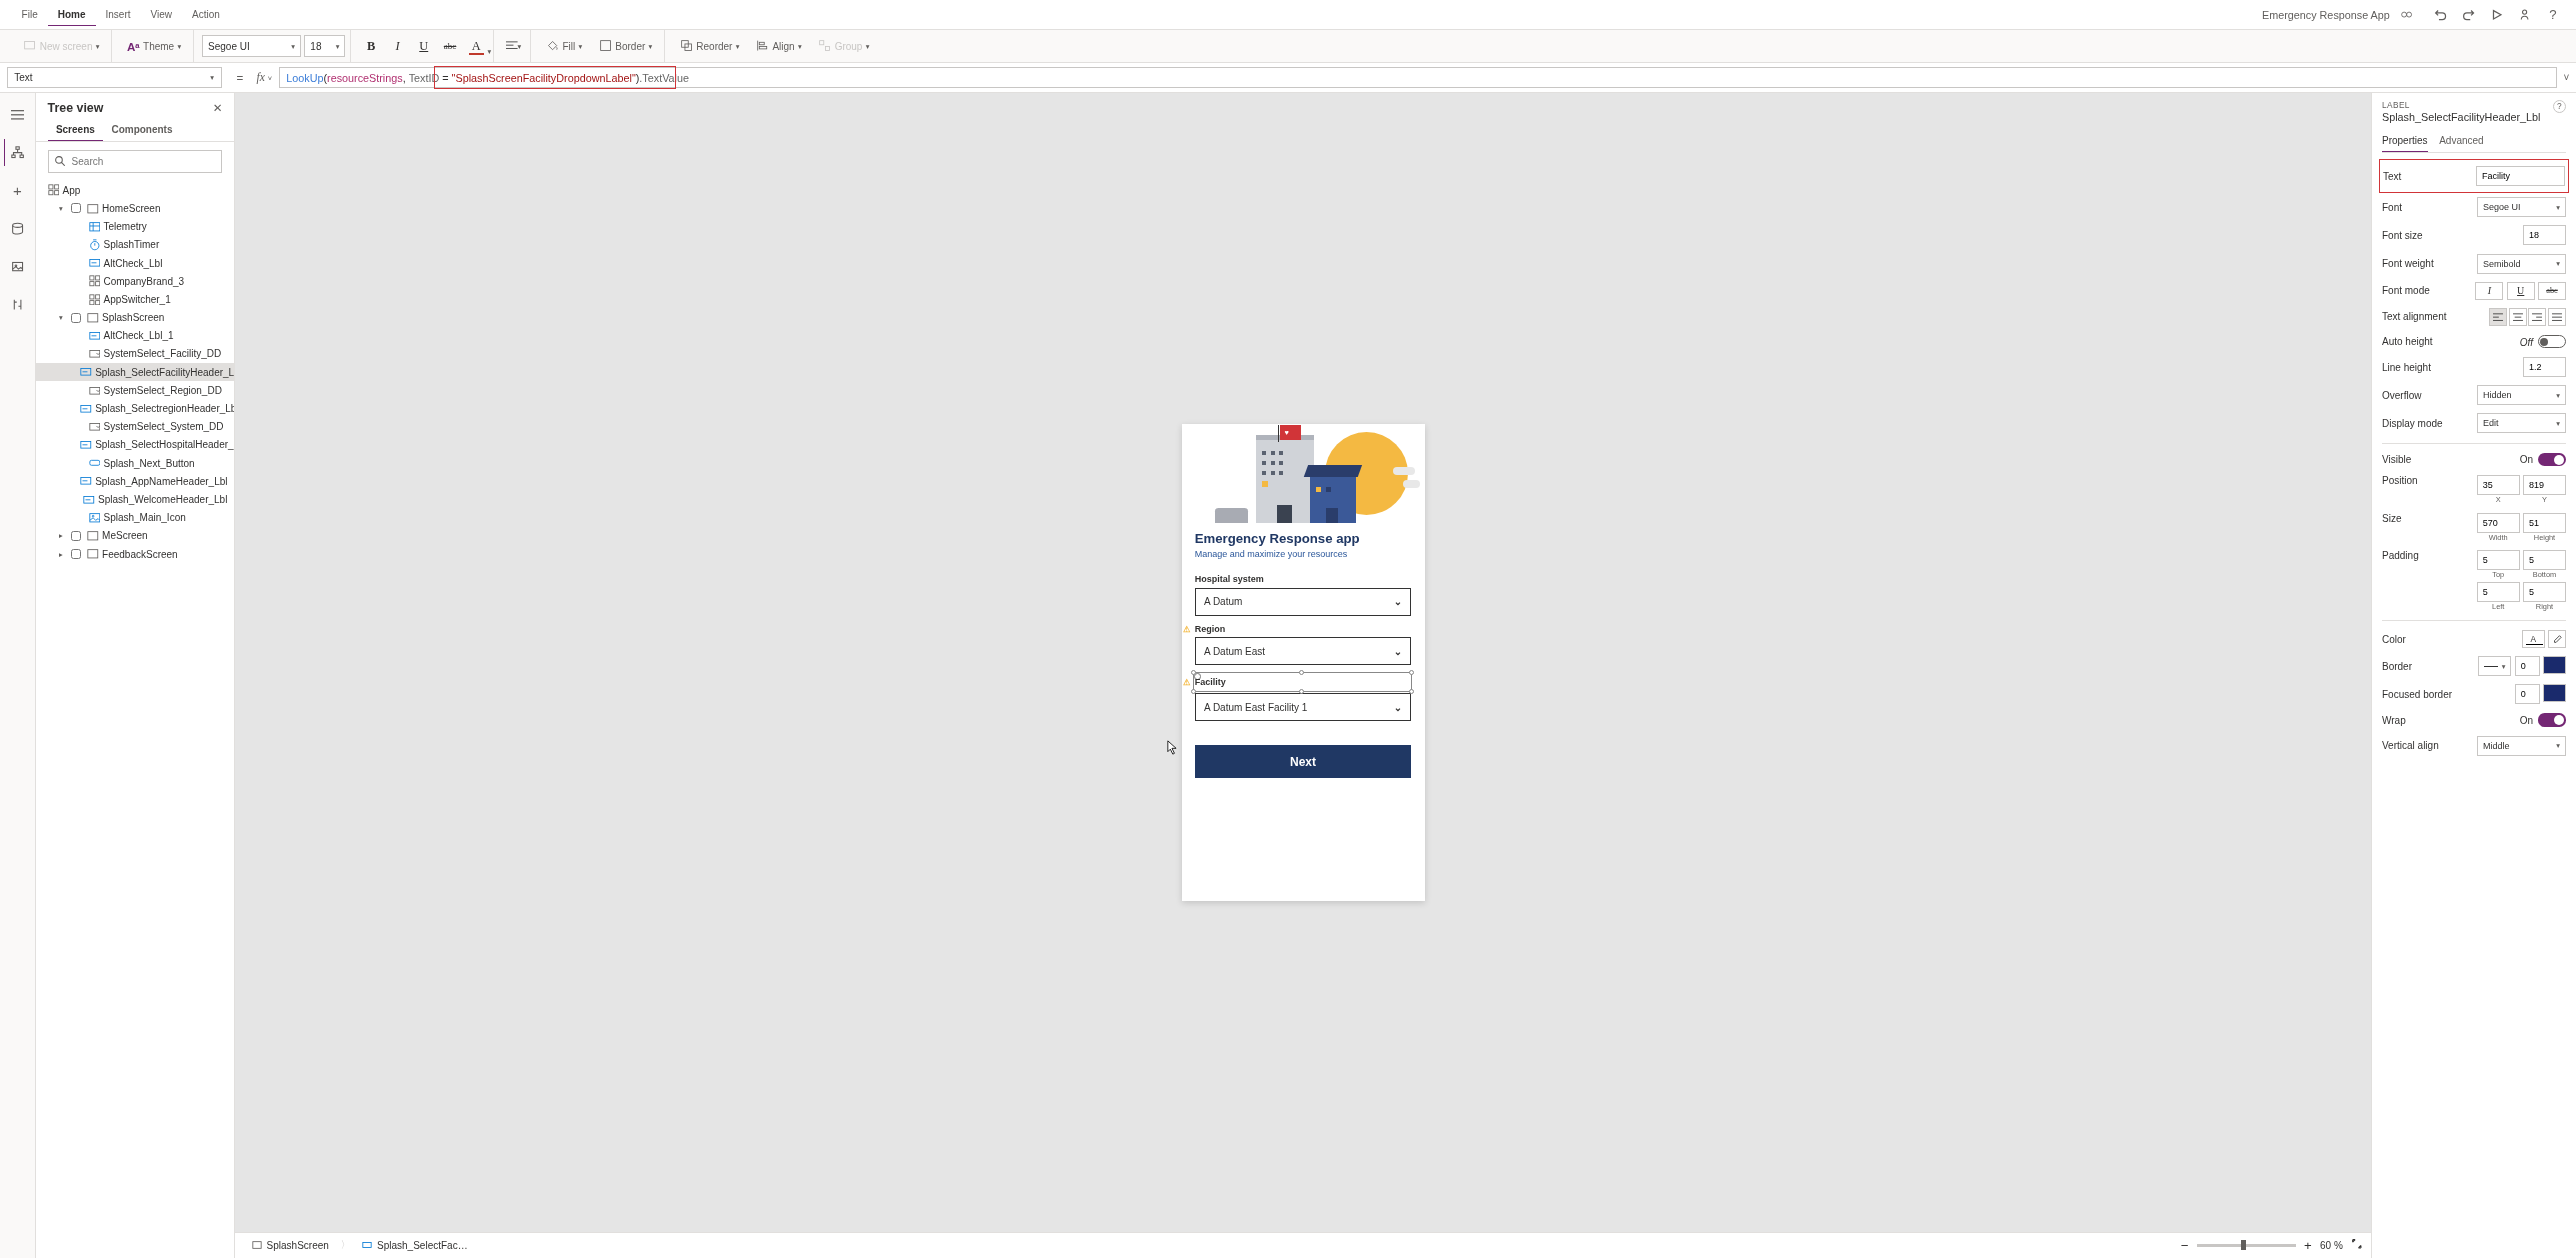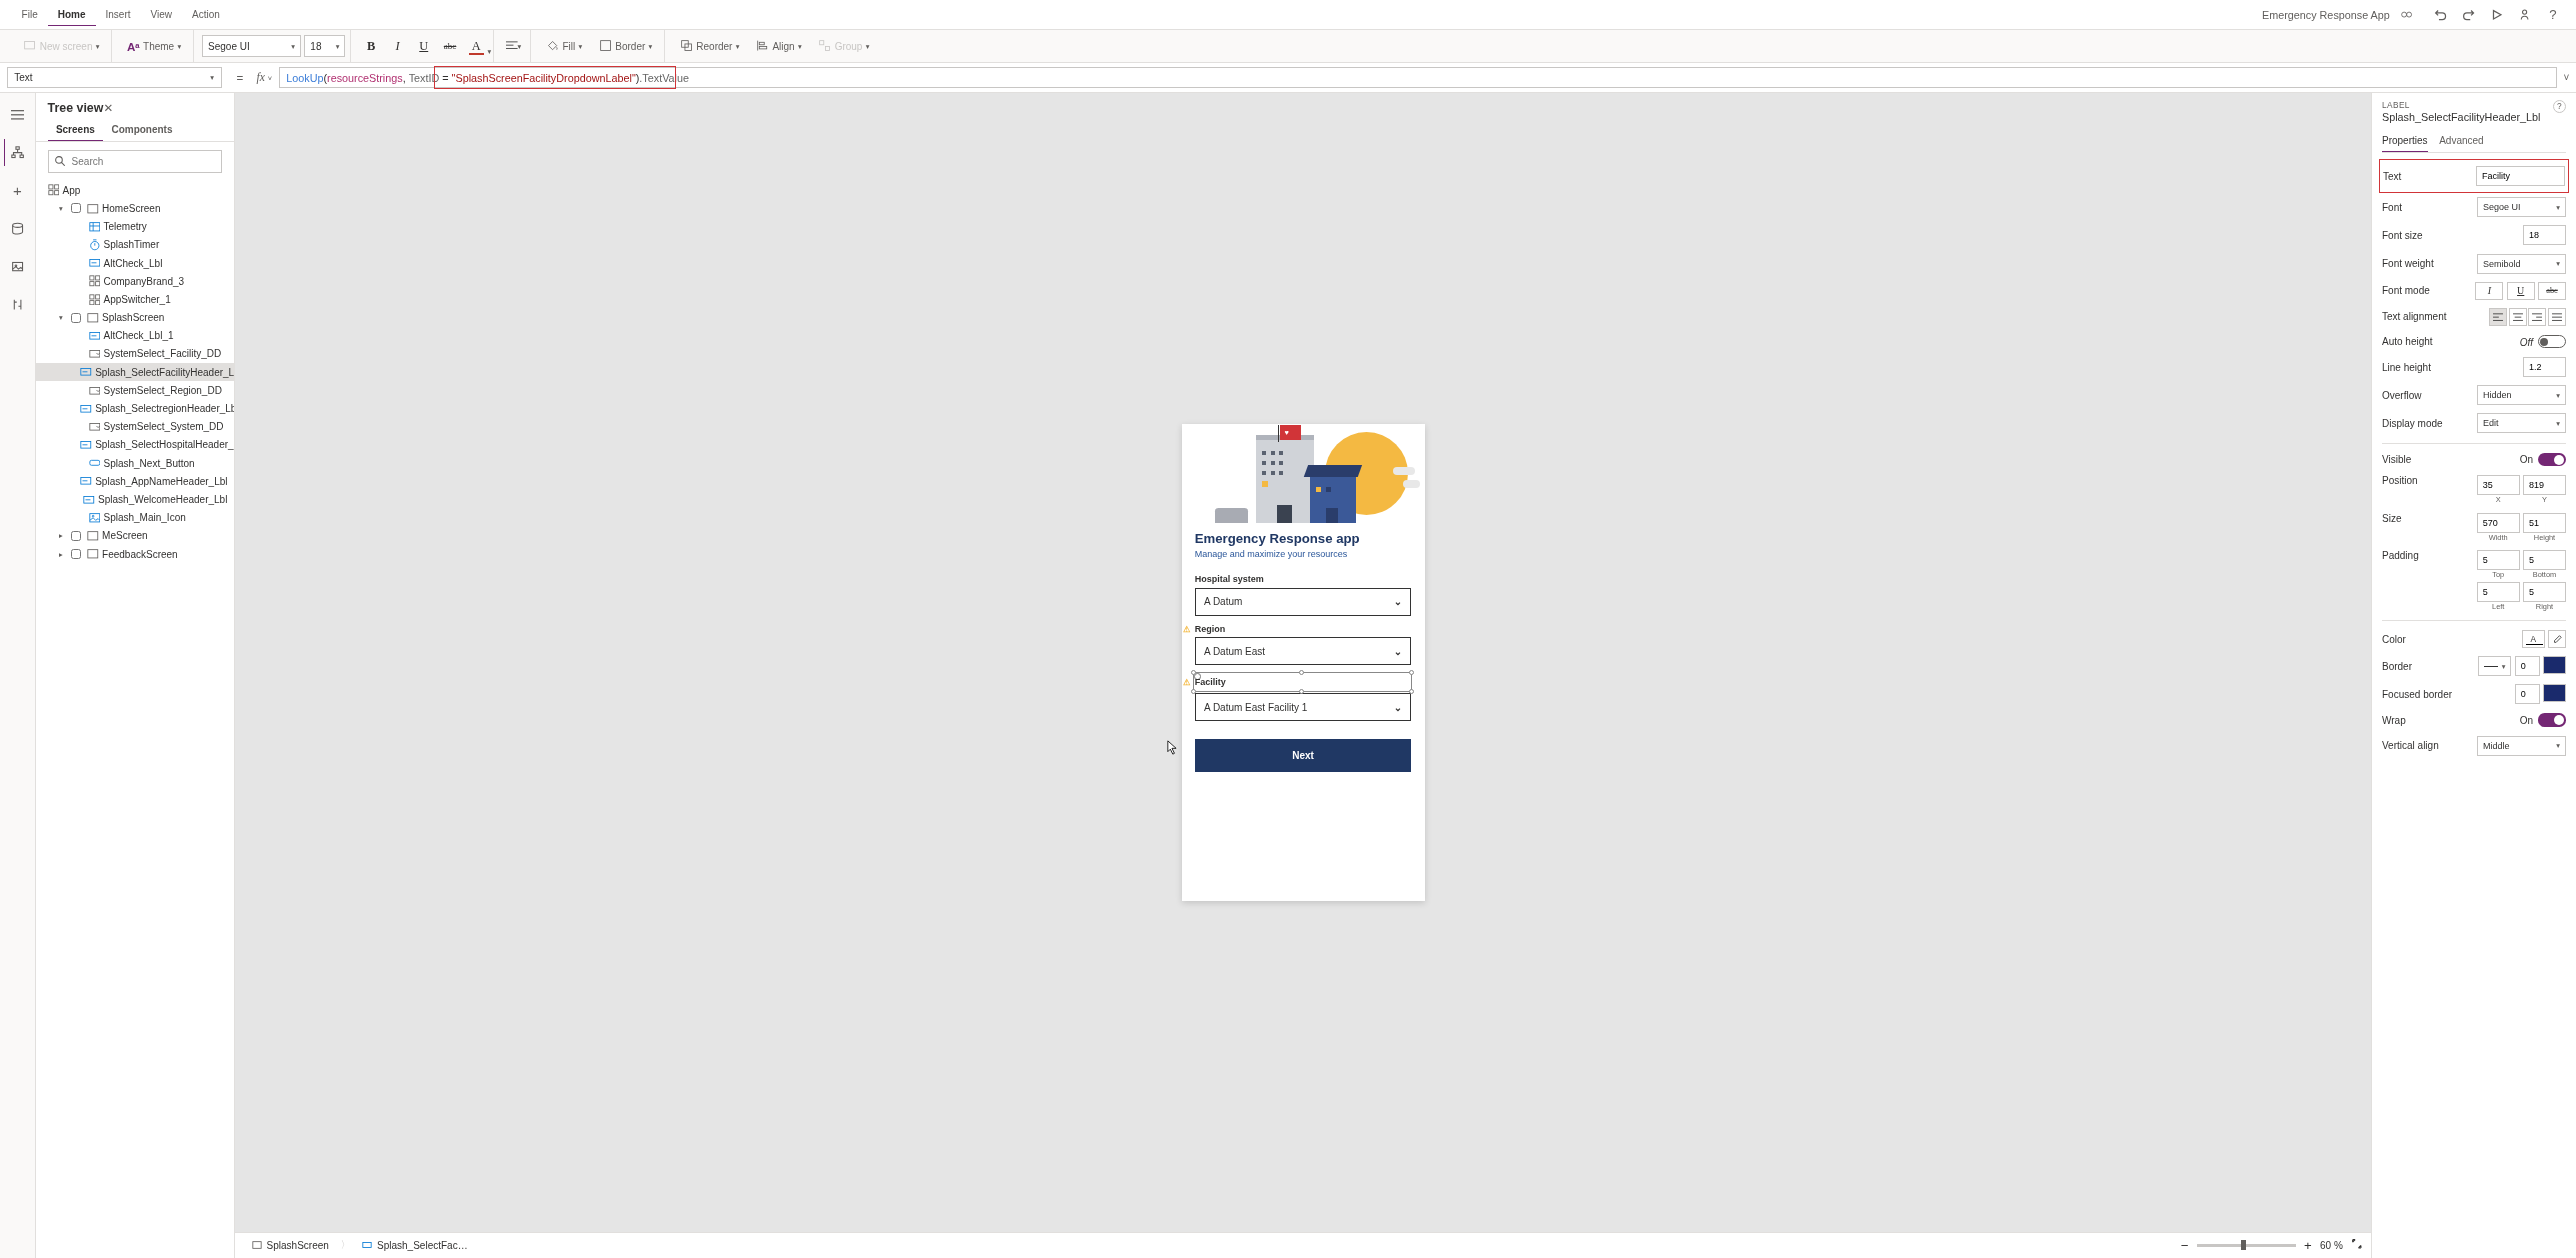--- a/index.html
+++ b/index.html
@@ -41,21 +41,21 @@
 
 .main { display: flex; height: calc(100vh - 93px); }
 
 
 .leftrail { width: 36px; background: #faf9f8; border-right: 0.8px solid #e1dfdd; display: flex; flex-direction: column; align-items: center; padding-top: 8.3px; gap: 11.6px; }
 .rail-btn { width: 26.5px; height: 26.5px; display: flex; align-items: center; justify-content: center; color: #605e5c; cursor: pointer; }
 .rail-btn.active { border-left: 1.7px solid #742774; }
 
 
 .treeview { width: 199px; background: #fff; border-right: 0.8px solid #e1dfdd; display: flex; flex-direction: column; }
-.tree-header { display: flex; align-items: center; justify-content: flex-start; padding: 8.3px 11.6px 3.3px; }
+.tree-header { display: flex; align-items: center; justify-content: space-between; padding: 8.3px 11.6px 3.3px; }
 .tree-header h3 { font-size: 12.4px; font-weight: 600; }
 .tree-tabs { display: flex; gap: 0; padding: 0 11.6px; border-bottom: 0.8px solid #e1dfdd; font-weight: bold; }
 .tree-tab { padding: 5px 8.3px; color: #605e5c; cursor: pointer; }
 .tree-tab.active { color: #323130; border-bottom: 1.7px solid #742774; }
 .tree-search { margin: 8.3px 11.6px; }
 .search-box { width: 100%; height: 23px; border: 0.8px solid #c8c6c4; padding: 0 6.6px 0 23px; font-size: 10px; }
 .search-wrap { position: relative; }
 .search-wrap .sicon { position: absolute; left: 6.6px; top: 5px; color: #605e5c; }
 .tree-body { flex: 1; overflow: auto; font-size: 10px; }
 .tree-item { display: flex; align-items: center; padding: 3.3px 6.6px 3.3px 11.6px; gap: 3.3px; cursor: pointer; white-space: nowrap; }
@@ -81,21 +81,21 @@
 .heart { position: absolute; color: #fff; font-size: 7.4px; left: 103px; top: 4.1px; }
 .win { position: absolute; width: 4.1px; height: 4.1px; background: #5a6270; }
 
 .phone-body { padding: 8.3px 13.2px; flex: 1; }
 .app-heading { font-size: 13.2px; font-weight: 700; color: #203864; margin-bottom: 3.3px; }
 .app-sub { font-size: 9px; color: #2b579a; margin-bottom: 15px; }
 .field-label { font-size: 9px; font-weight: 600; margin-bottom: 3.3px; display: flex; align-items: center; gap: 2.5px; margin-top: 8.3px; }
 .warn-ico { color: #f4b942; font-size: 8.3px; }
 .dd-box { width: 100%; height: 28px; border: 0.8px solid #333; display: flex; align-items: center; justify-content: space-between; padding: 0 8.3px; font-size: 10px; }
 .dd-caret { font-weight: bold; }
-.next-btn { width: 100%; height: 33px; background: #203864; color: #fff; font-weight: 600; border: none; margin-top: 18px; font-size: 10px; }
+.next-btn { width: 100%; height: 33px; background: #203864; color: #fff; font-weight: 600; border: none; margin-top: 24px; font-size: 12px; }
 
 .sel-box { position: absolute; border: 0.8px solid #888; pointer-events: none; }
 .sel-box::before, .sel-box::after { content: ''; position: absolute; width: 5px; height: 5px; border: 0.8px solid #888; background: #fff; border-radius: 50%; }
 .sel-box .h { position: absolute; width: 5px; height: 5px; border: 0.8px solid #888; background: #fff; border-radius: 50%; }
 
 .cursor-arrow { position: absolute; font-size: 11.6px; color: #000; }
 
 
 .canvas-bottom { height: 26.5px; border-top: 0.8px solid #e1dfdd; background: #fff; display: flex; align-items: center; padding: 0 8.3px; gap: 3.3px; }
 .crumb { display: flex; align-items: center; gap: 5px; padding: 0 8.3px; }

